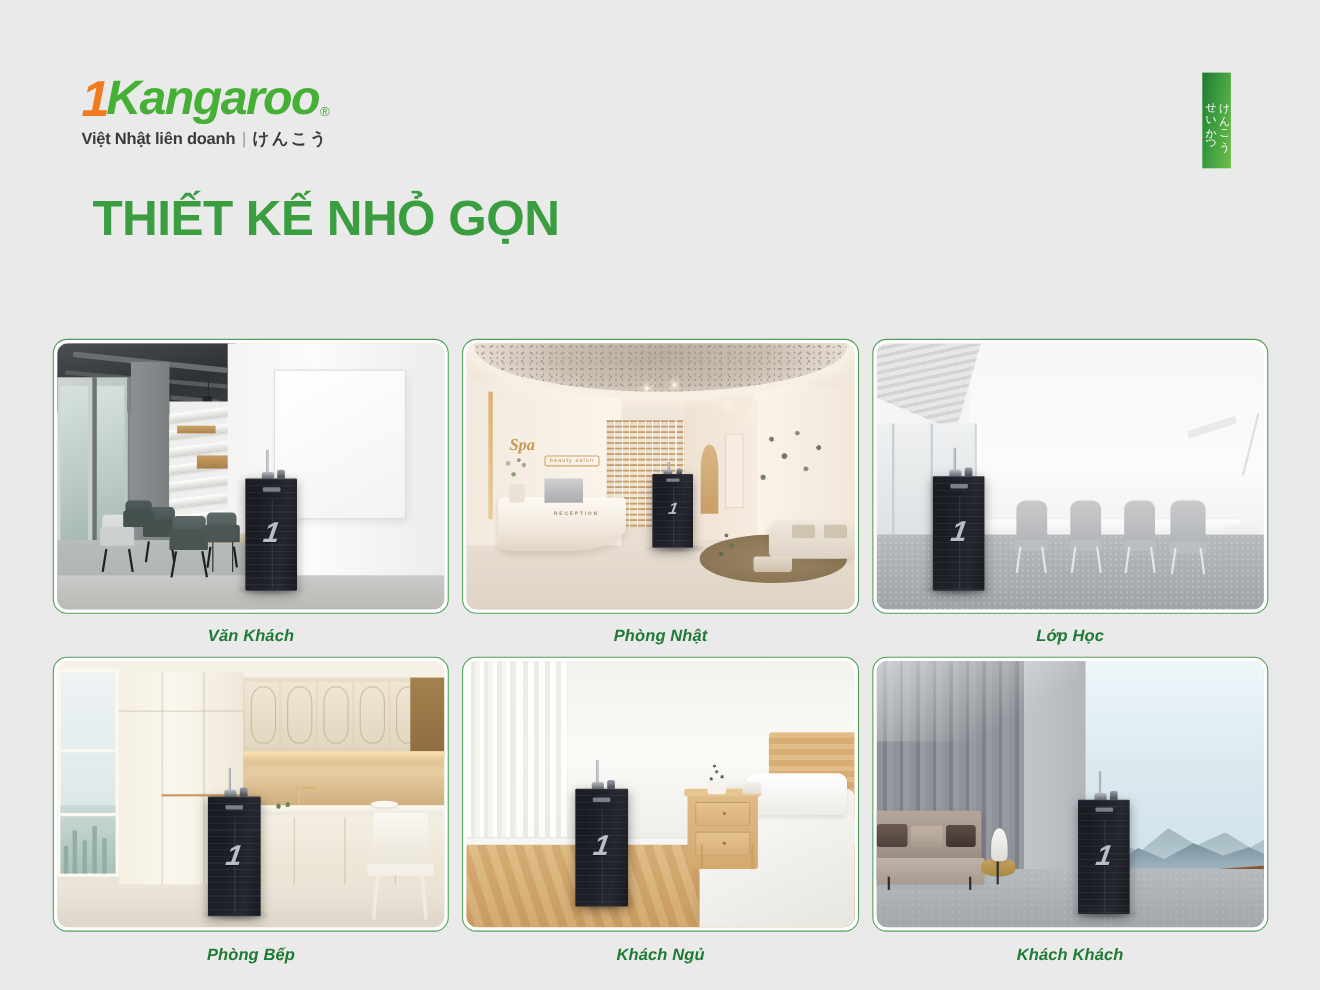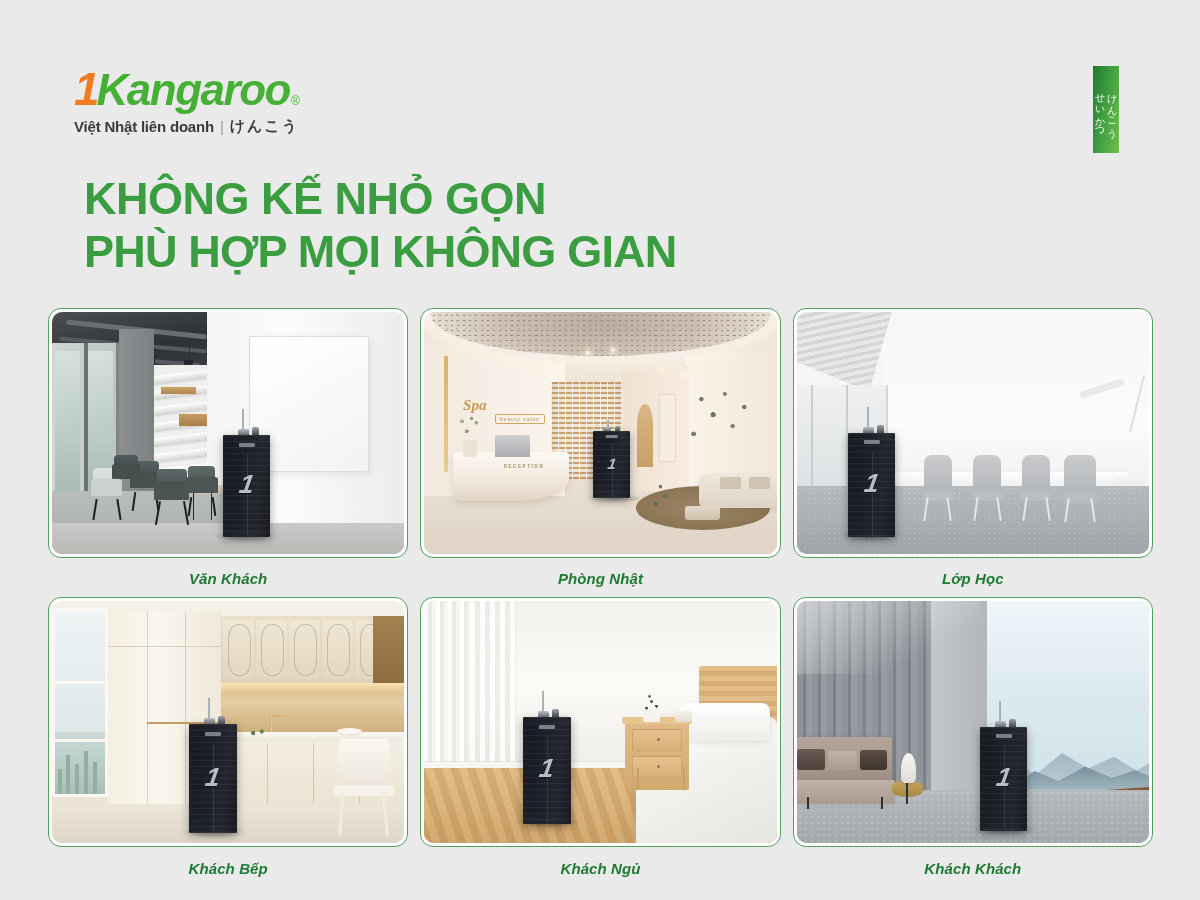--- a/index.html
+++ b/index.html
@@ -642,22 +642,21 @@
     <span class="jp">けんこう</span>
   </div>
 </div>
 
 <div class="jp-banner">
   <span class="jp-col">せいかつ</span>
   <span class="jp-col">けんこう</span>
 </div>
 
 <div class="headline">
-  <div class="l1">KHÔNG KẾ NHỎ GỌN</div>
-  <div class="l2">PHÙ HỢP MỌI KHÔNG GIAN</div>
+  <div class="l1">THIẾT KẾ NHỎ GỌN</div>
 </div>
 
 <div class="grid">
 
   <div class="cell">
     <div class="card">
       <div class="scene s1">
         <div class="s1-ceiling"></div>
         <div class="s1-duct" style="left:4%;  top:6%;  width:40%; transform:rotate(6deg);"></div>
         <div class="s1-duct2" style="left:2%;  top:13%; width:42%; transform:rotate(5deg);"></div>
@@ -921,21 +920,21 @@
           <div class="unit-knob"></div>
           <div class="unit-body">
             <div class="slats"></div>
             <div class="unit-seam"></div>
             <div class="unit-badge"></div>
             <div class="unit-logo">1</div>
           </div>
         </div>
       </div>
     </div>
-    <div class="caption">Khách Bếp</div>
+    <div class="caption">Phòng Bếp</div>
   </div>
 
   <div class="cell row2">
     <div class="card">
       <div class="scene s5">
         <div class="s5-wall"></div>
         <div class="s5-lightfall"></div>
         <div class="s5-curtain"></div>
         <div class="s5-baseboard"></div>
         <div class="s5-floor"></div>

